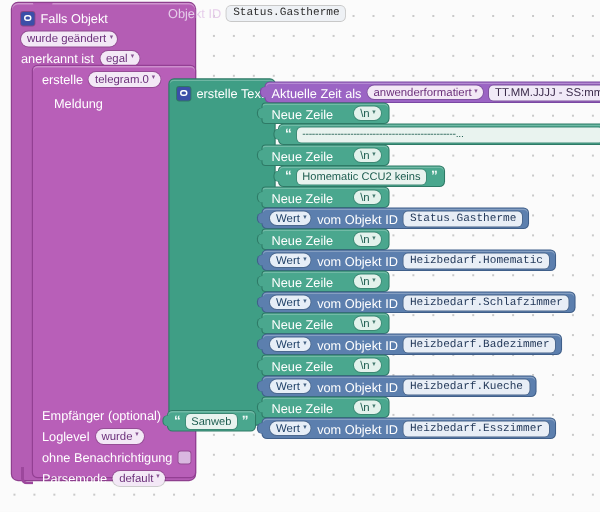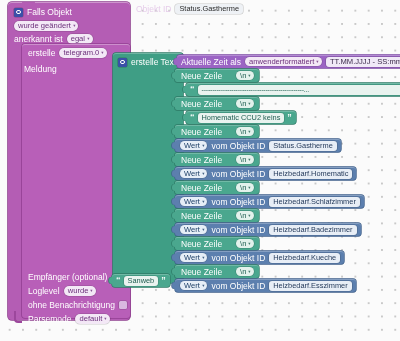--- a/index.html
+++ b/index.html
@@ -157,21 +157,21 @@
     box-shadow:0 0 0 .7px #3f5f8a, inset 0 1px 0 rgba(255,255,255,.25);
   }
   .blueblk::before{
     content:"";position:absolute;left:-3.5px;top:3px;width:4px;height:7px;
     background:#5c7fae;border-radius:3px 0 0 3px;
     box-shadow:-0.7px 0 0 #3f5f8a;
   }
   .idfield{
     background:#e8eef6;color:#1f3556;border-radius:3px;
     padding:0 4px;height:10px;line-height:10px;font-size:7.4px;
-    white-space:nowrap;box-shadow:0 0 0 .6px rgba(0,0,0,.2);
+    white-space:nowrap;box-shadow:0 0 0 .6px rgba(0,0,0,.2);font-family:Liberation Mono, monospace;
   }
 
   
   #sanweb{position:absolute;left:112px;top:274px;}
 </style>
 </head>
 <body>
 
 <div id="canvas">
 
@@ -194,35 +194,35 @@
     </div>
 
     <div class="row" style="left:6px;top:19px;">
       <span class="dd purple">
         <span>wurde geändert</span>
         <span class="car">▾</span>
       </span>
     </div>
   </div>
 
-  <div class="row" style="left:136px;top:4px;z-index:5;">
+  <div class="row" style="left:112px;top:4px;z-index:5;">
     <span class="lbl" style="color:#e6cdea;">Objekt ID</span>
     <span class="idfield" style="background:#eef1f5;color:#2b2b2b;">Status.Gastherme</span>
   </div>
 
   <div class="blk" id="telegram">
     <div class="row" style="left:6px;top:4px;">
       <span class="lbl">erstelle</span>
       <span class="dd purple">
         <span>telegram.0</span>
         <span class="car">▾</span>
       </span>
     </div>
 
-    <div class="row" style="left:2px;top:20px;align-items:flex-end;">
+    <div class="row" style="left:14px;top:20px;align-items:flex-end;">
       <span class="lbl">Meldung</span>
     </div>
 
     <div class="row" style="left:6px;top:228px;">
       <span class="lbl">Empfänger (optional)</span>
     </div>
 
     <div class="row" style="left:6px;top:242px;">
       <span class="lbl">Loglevel</span>
       <span class="dd purple">

